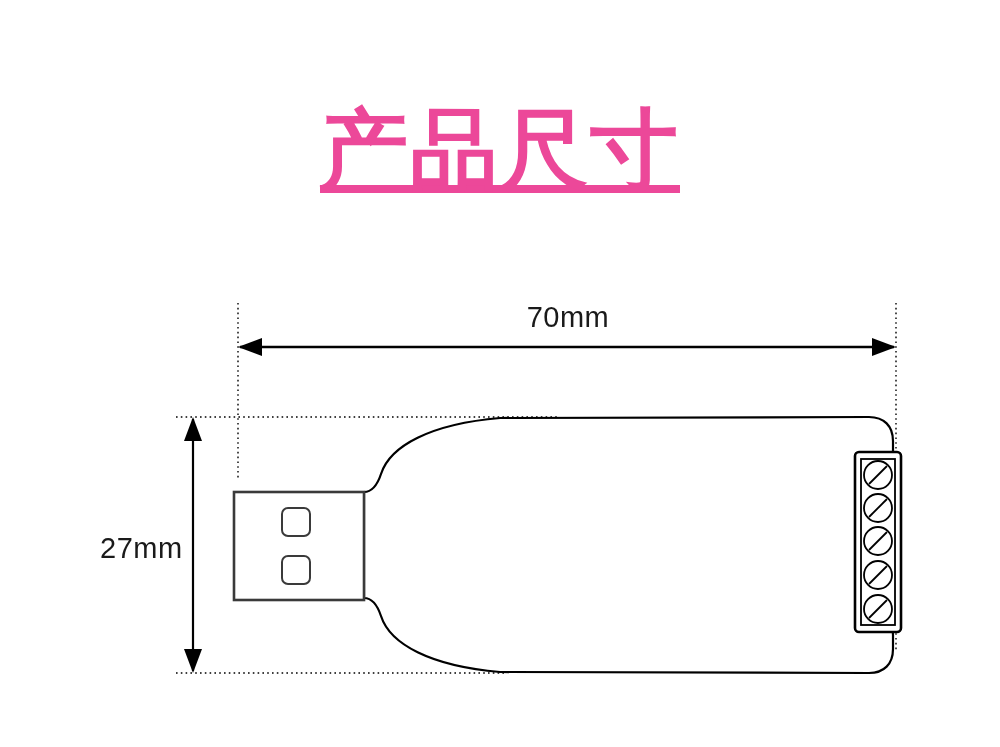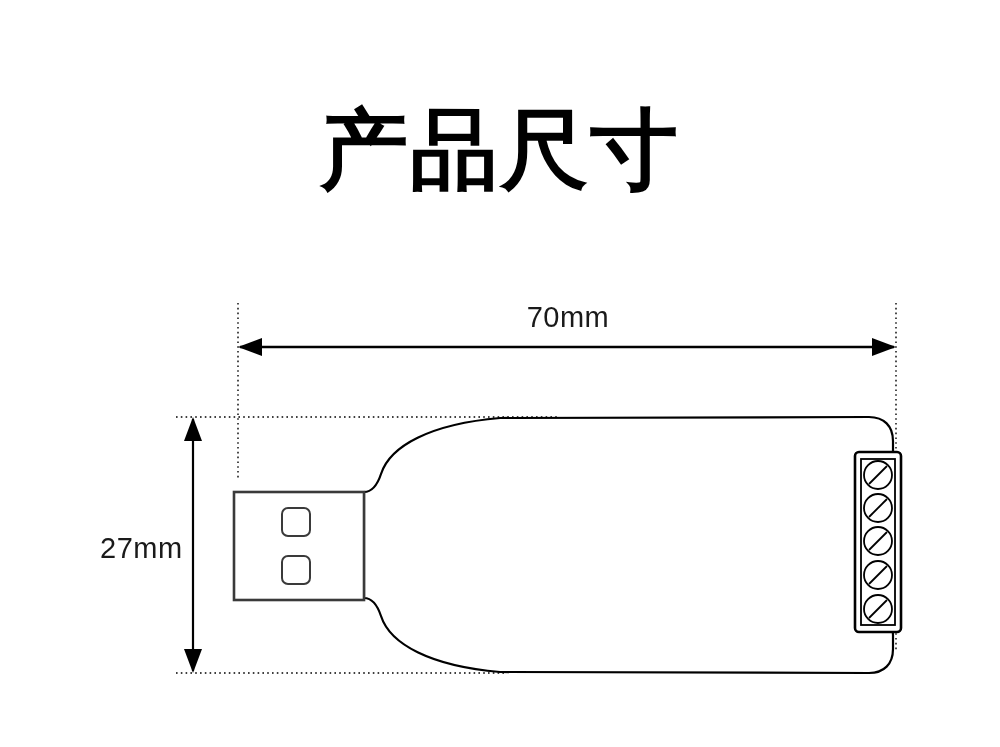--- a/index.html
+++ b/index.html
@@ -25,22 +25,23 @@
     position: absolute;
     left: 0;
     top: 104px;
     width: 1000px;
     text-align: center;
     font-family: "DejaVu Sans", sans-serif;
     font-size: 88px;
     font-weight: 700;
     letter-spacing: 2px;
     line-height: 1.05;
-    color: #000000;
+    color: #ec4899;
     white-space: nowrap;
+    text-decoration: underline;
   }
   #diagram {
     position: absolute;
     left: 0;
     top: 0;
   }
   .dim-label {
     font-family: "Liberation Sans", sans-serif;
     font-size: 29px;
     fill: #1a1a1a;

